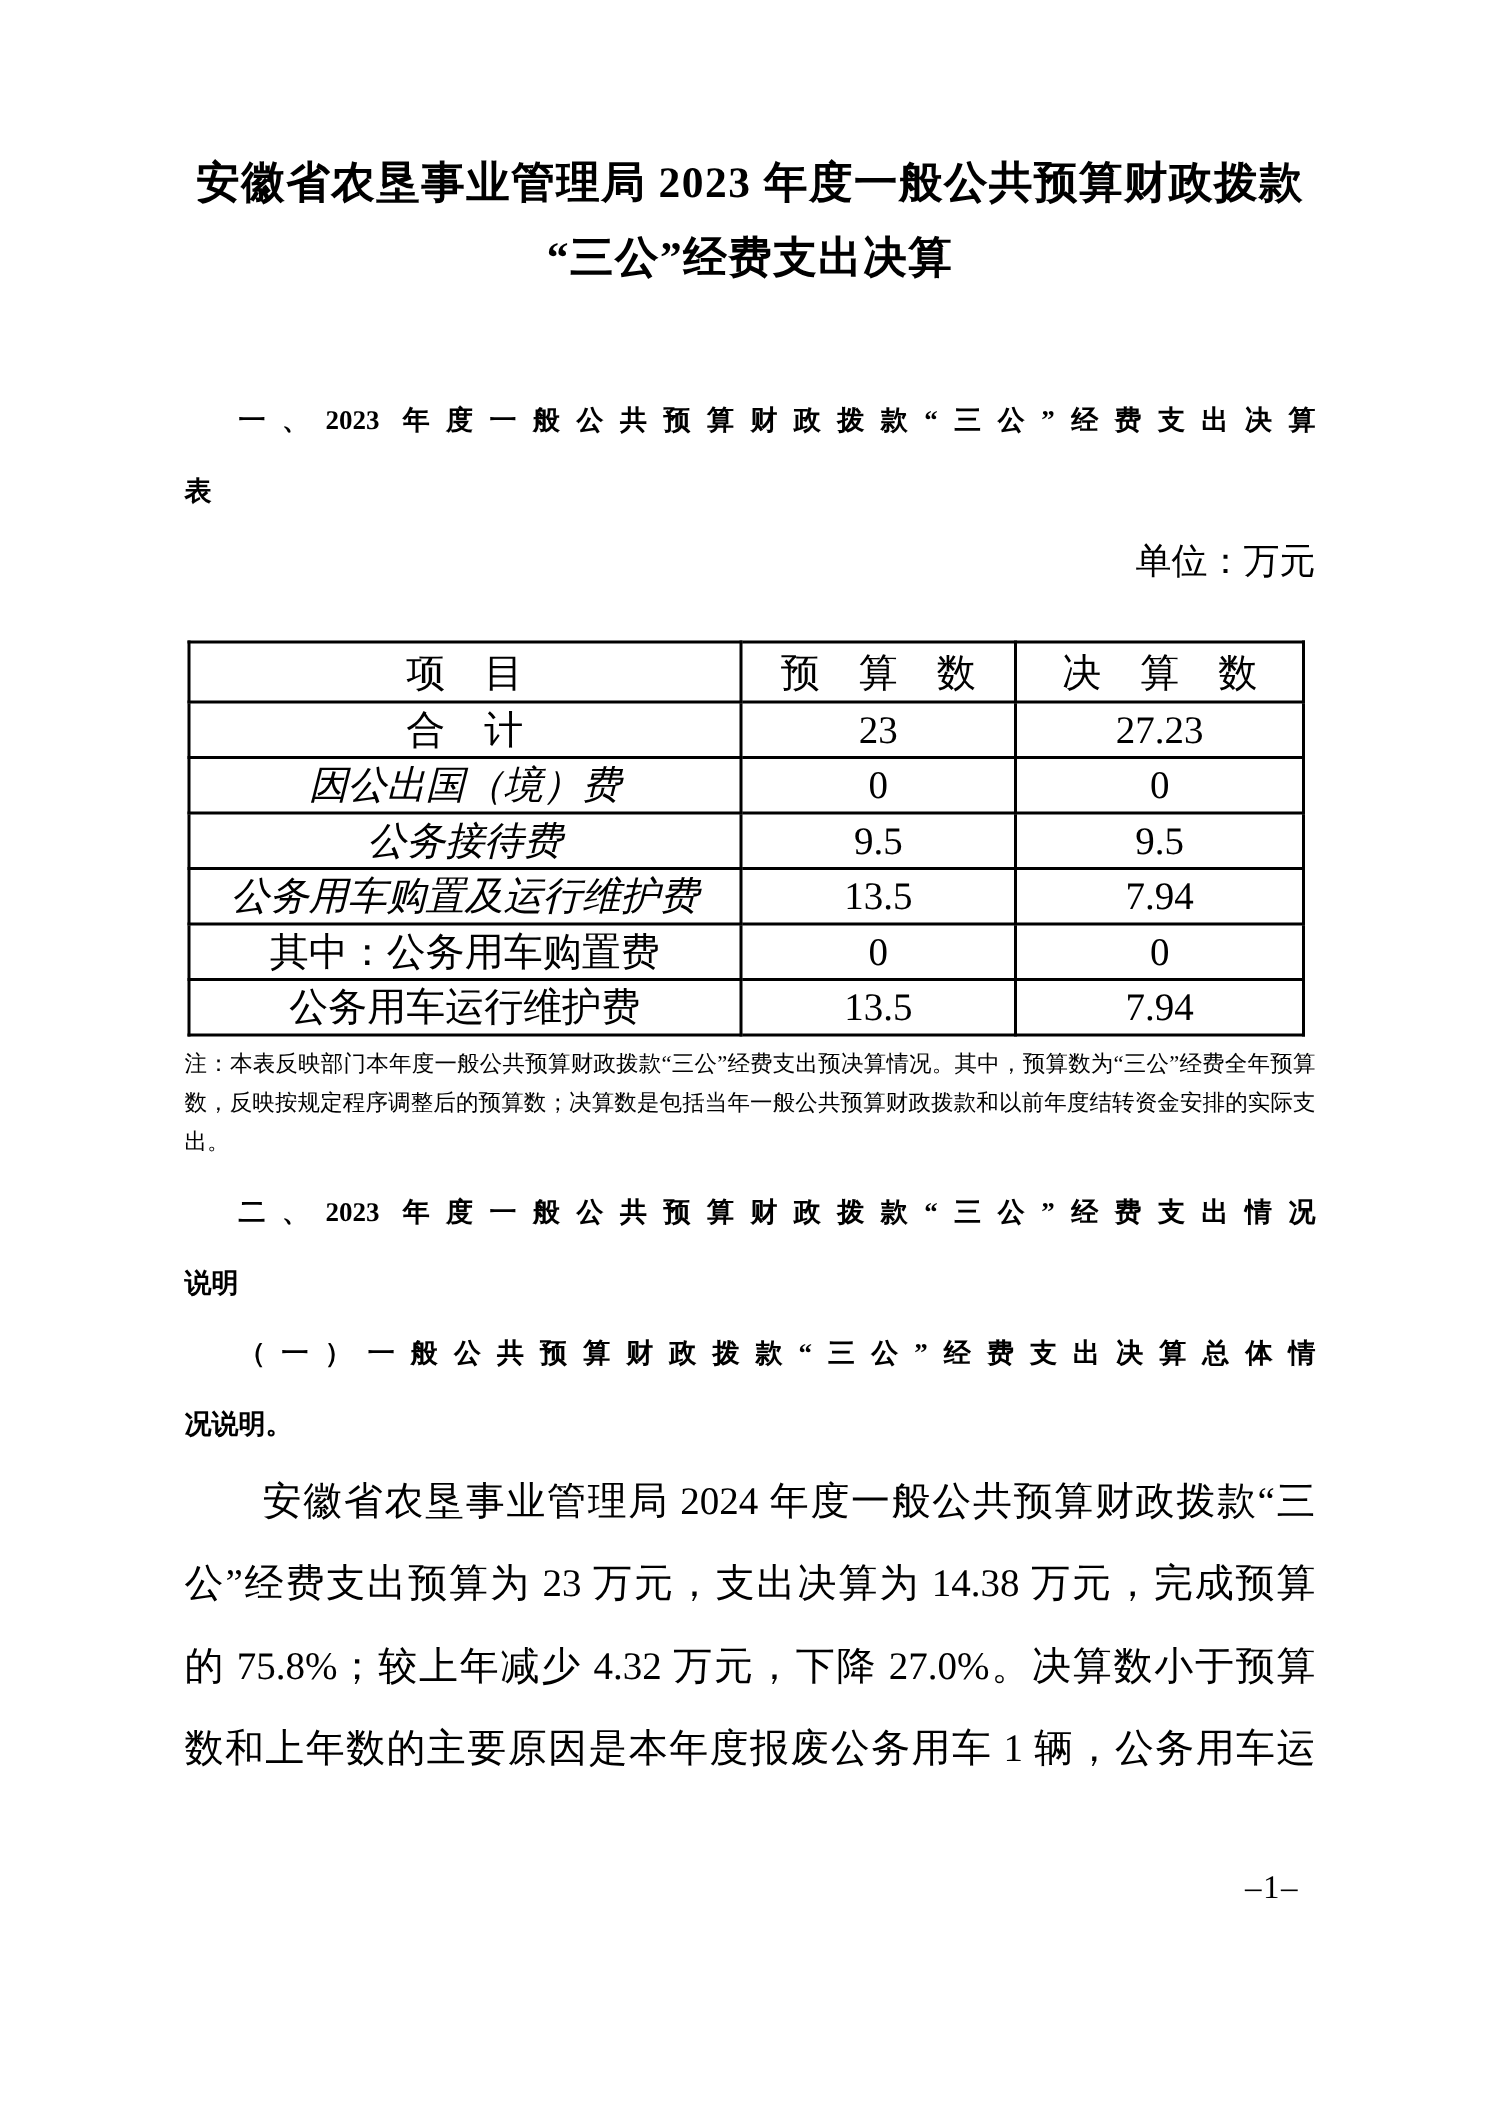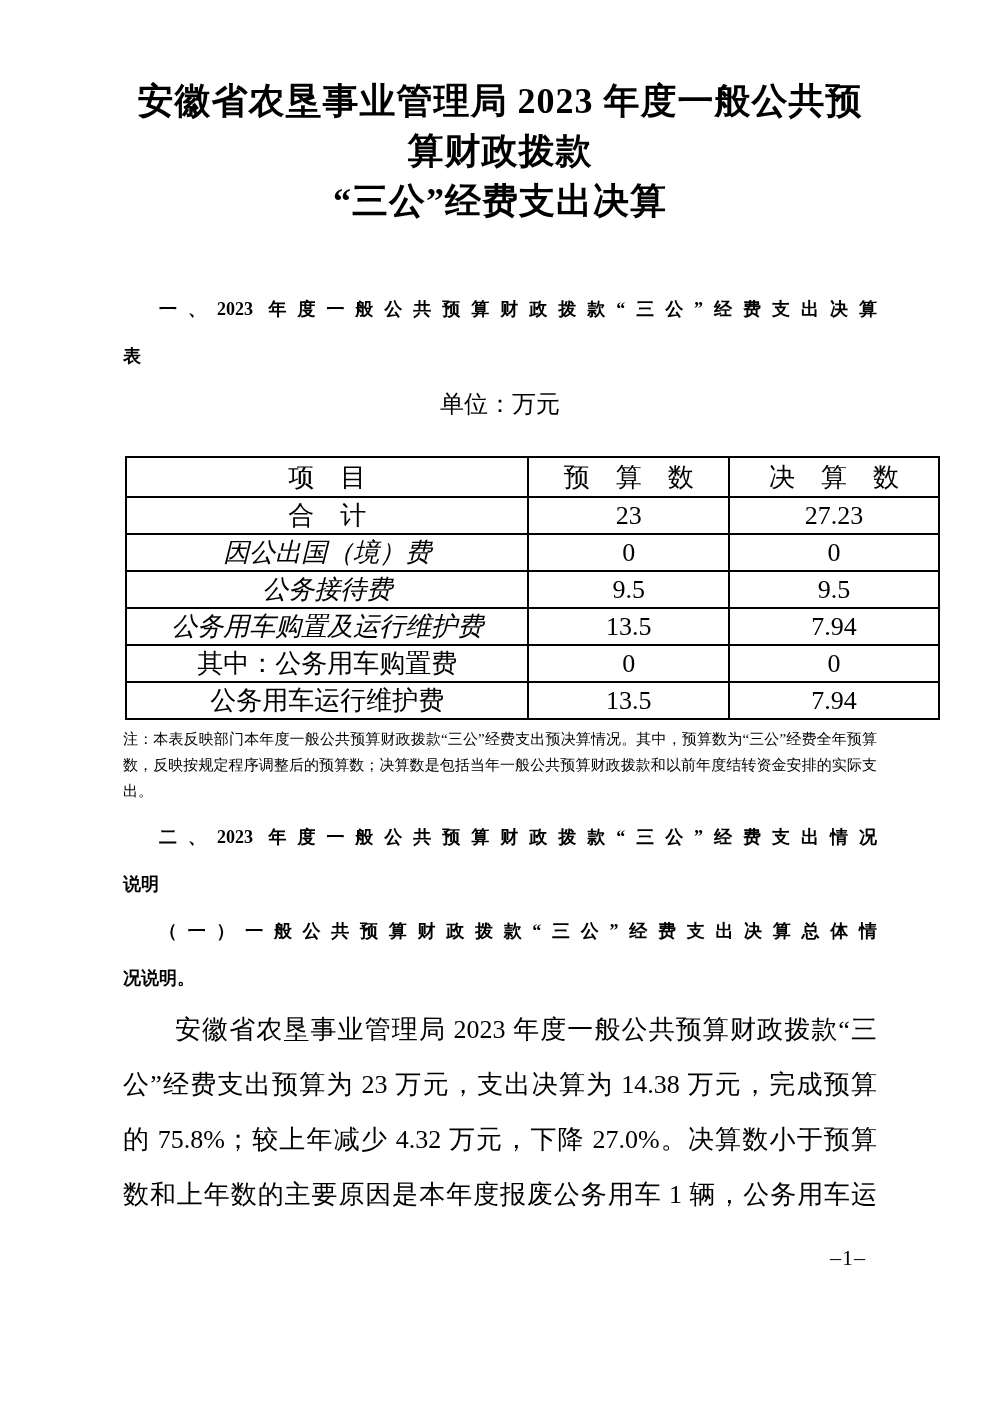--- a/index.html
+++ b/index.html
@@ -9,48 +9,48 @@
     width: 1000px;
     height: 1414px;
     margin: 0 auto;
     background: #ffffff;
     color: #000000;
     font-family: "Liberation Serif", "DejaVu Serif", serif;
     padding: 0 123px;
     overflow: hidden;
   }
   .doc-title {
-    margin-top: 76px;
+    margin-top: 97px;
     text-align: center;
-    font-size: 36px;
+    font-size: 29px;
     font-weight: bold;
     line-height: 50px;
     letter-spacing: 1px;
   }
   .heading {
     font-size: 18px;
     font-weight: bold;
     line-height: 47px;
   }
   .s1-heading { margin-top: 60px; }
   .jline {
     text-align: justify;
     text-align-last: justify;
   }
   .indent { text-indent: 2em; }
   .unit-label {
     margin-top: 6px;
-    text-align: center;
+    text-align: right;
     font-size: 24px;
     line-height: 36px;
   }
   table.budget-table {
     margin-top: 34px;
     margin-left: 2px;
-    width: 815px;
+    width: 745px;
     border-collapse: collapse;
     table-layout: fixed;
     font-size: 26px;
   }
   table.budget-table col.c1 { width: 49.5%; }
   table.budget-table col.c2 { width: 24.7%; }
   table.budget-table col.c3 { width: 25.8%; }
   table.budget-table th, table.budget-table td {
     border: 2px solid #000000;
     height: 35px;
@@ -155,21 +155,21 @@
     <div class="jline indent">二、2023 年度一般公共预算财政拨款“三公”经费支出情况</div>
     <div>说明</div>
   </div>
 
   <div class="heading">
     <div class="jline indent">（一）一般公共预算财政拨款“三公”经费支出决算总体情</div>
     <div>况说明。</div>
   </div>
 
   <div class="body-para">
-    <div class="jline indent">安徽省农垦事业管理局 2023 年度一般公共预算财政拨款“三</div>
+    <div class="jline indent">安徽省农垦事业管理局 2024 年度一般公共预算财政拨款“三</div>
     <div class="jline">公”经费支出预算为 23 万元，支出决算为 14.38 万元，完成预算</div>
     <div class="jline">的 75.8%；较上年减少 4.32 万元，下降 27.0%。决算数小于预算</div>
     <div class="jline">数和上年数的主要原因是本年度报废公务用车 1 辆，公务用车运</div>
   </div>
 
   <div class="page-number">–1–</div>
 
 </div>
 
 </body></html>

